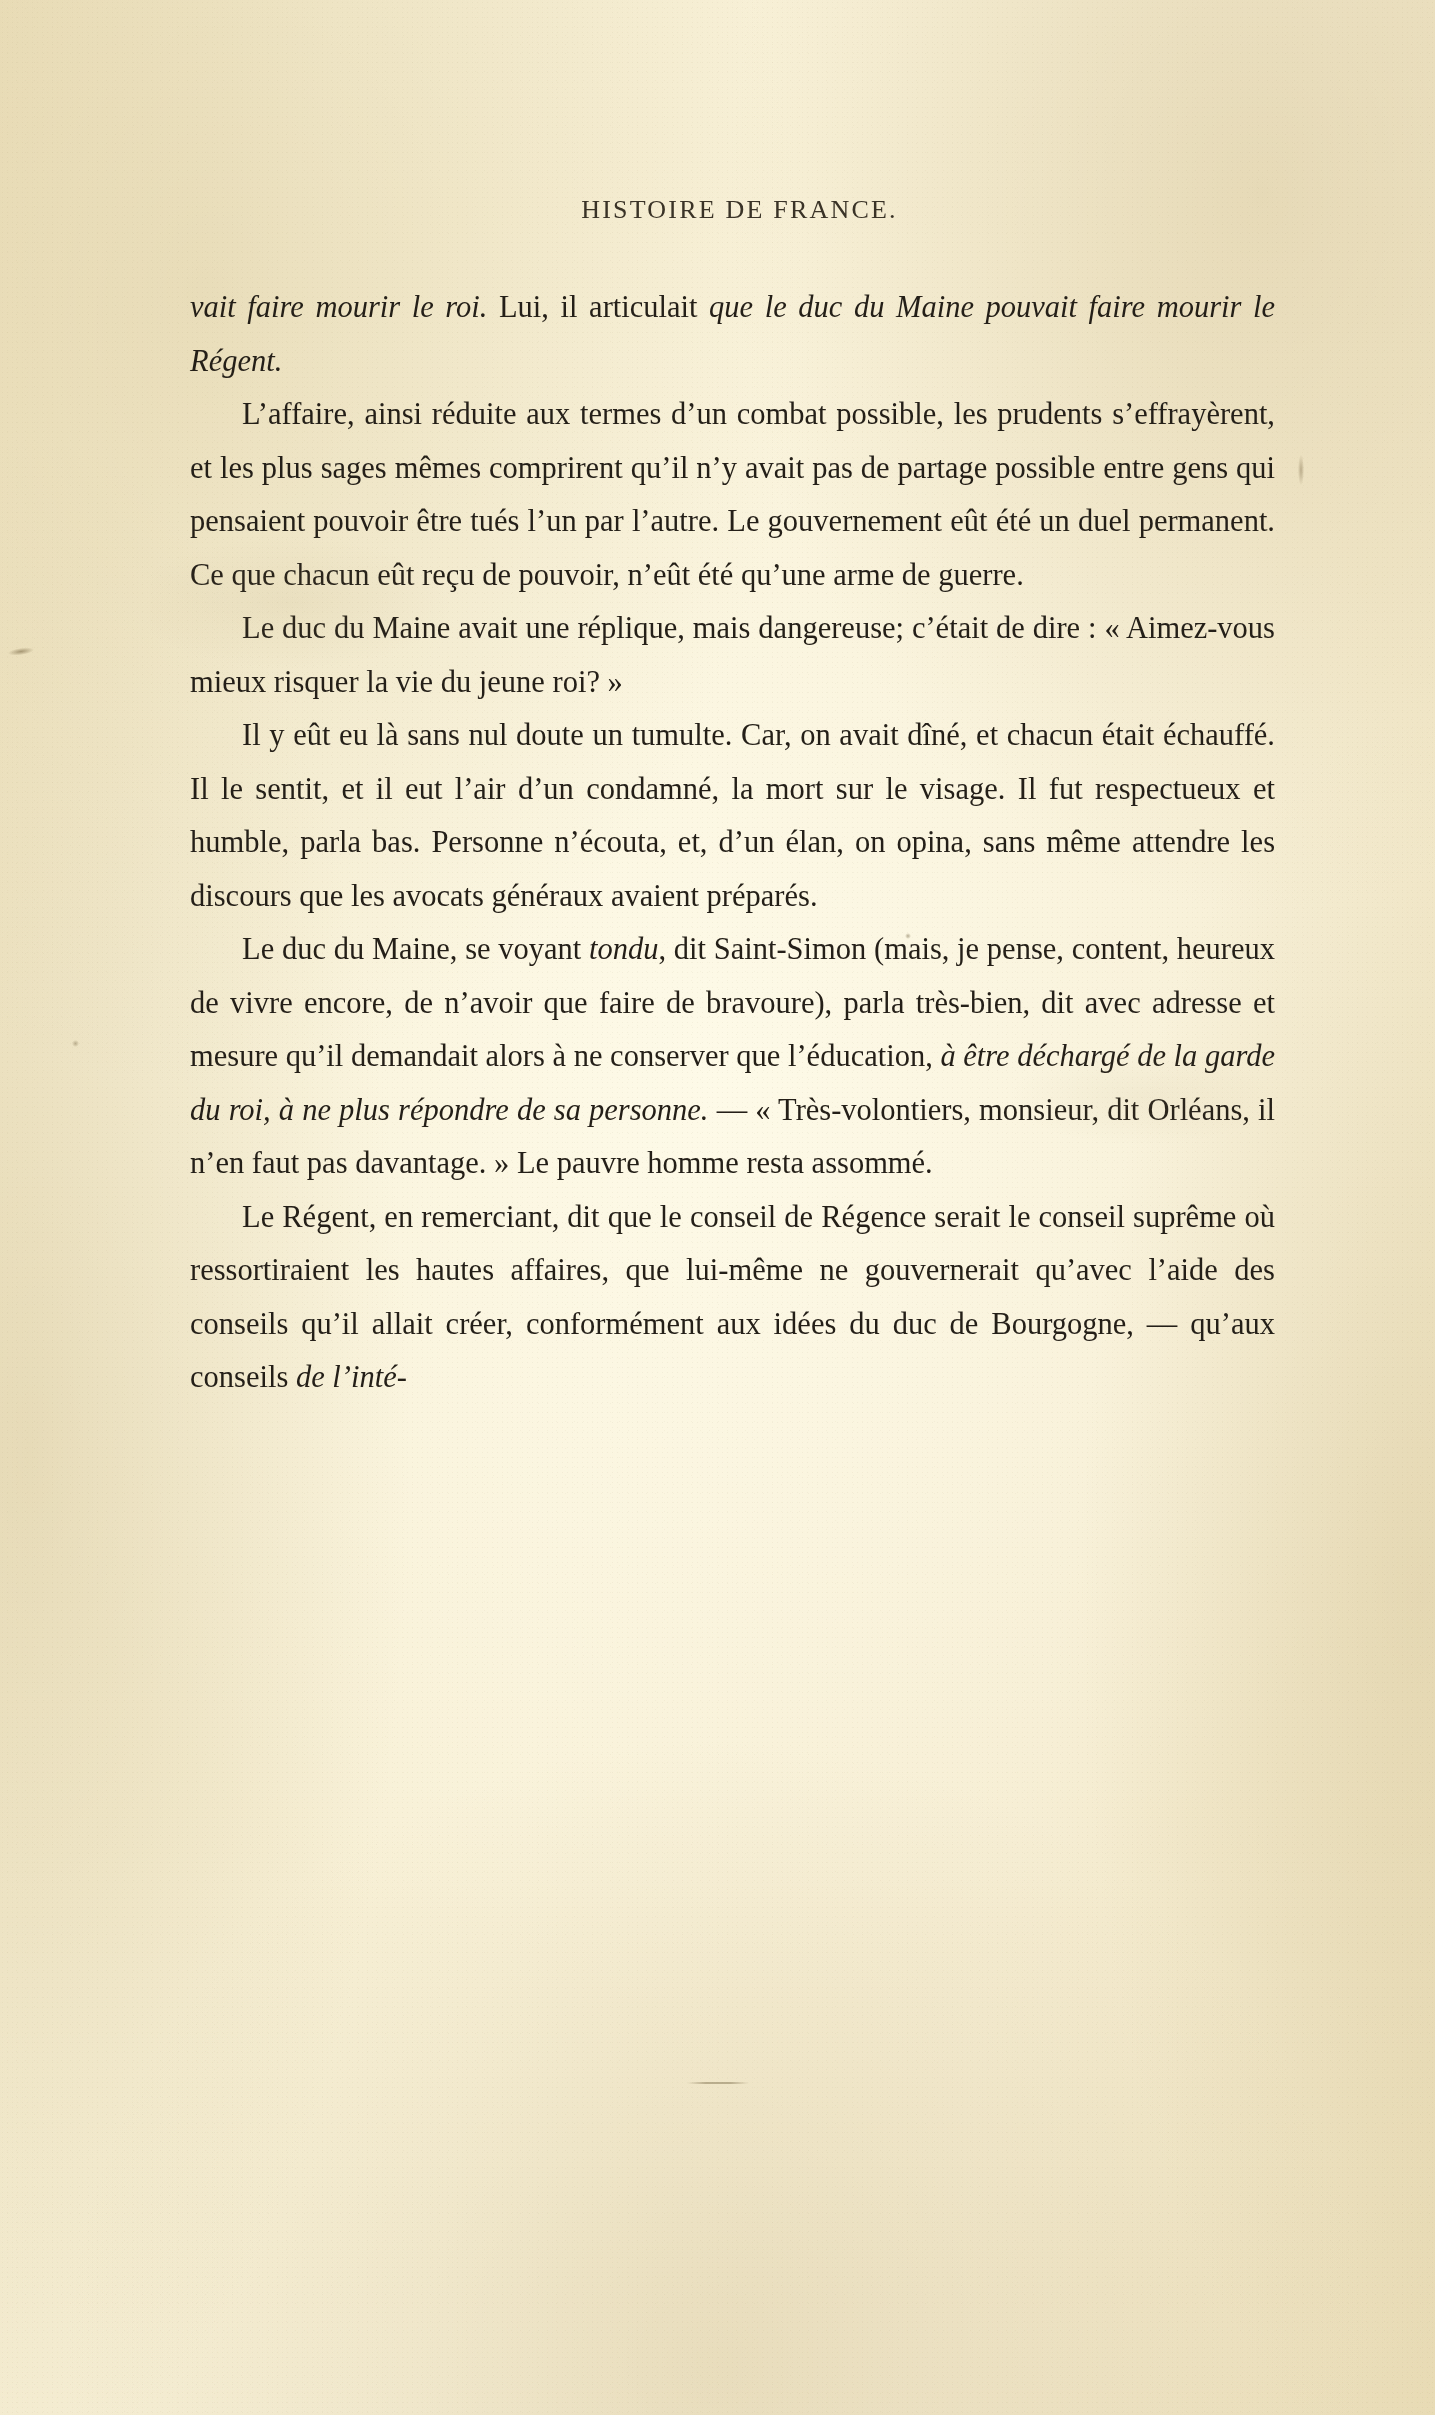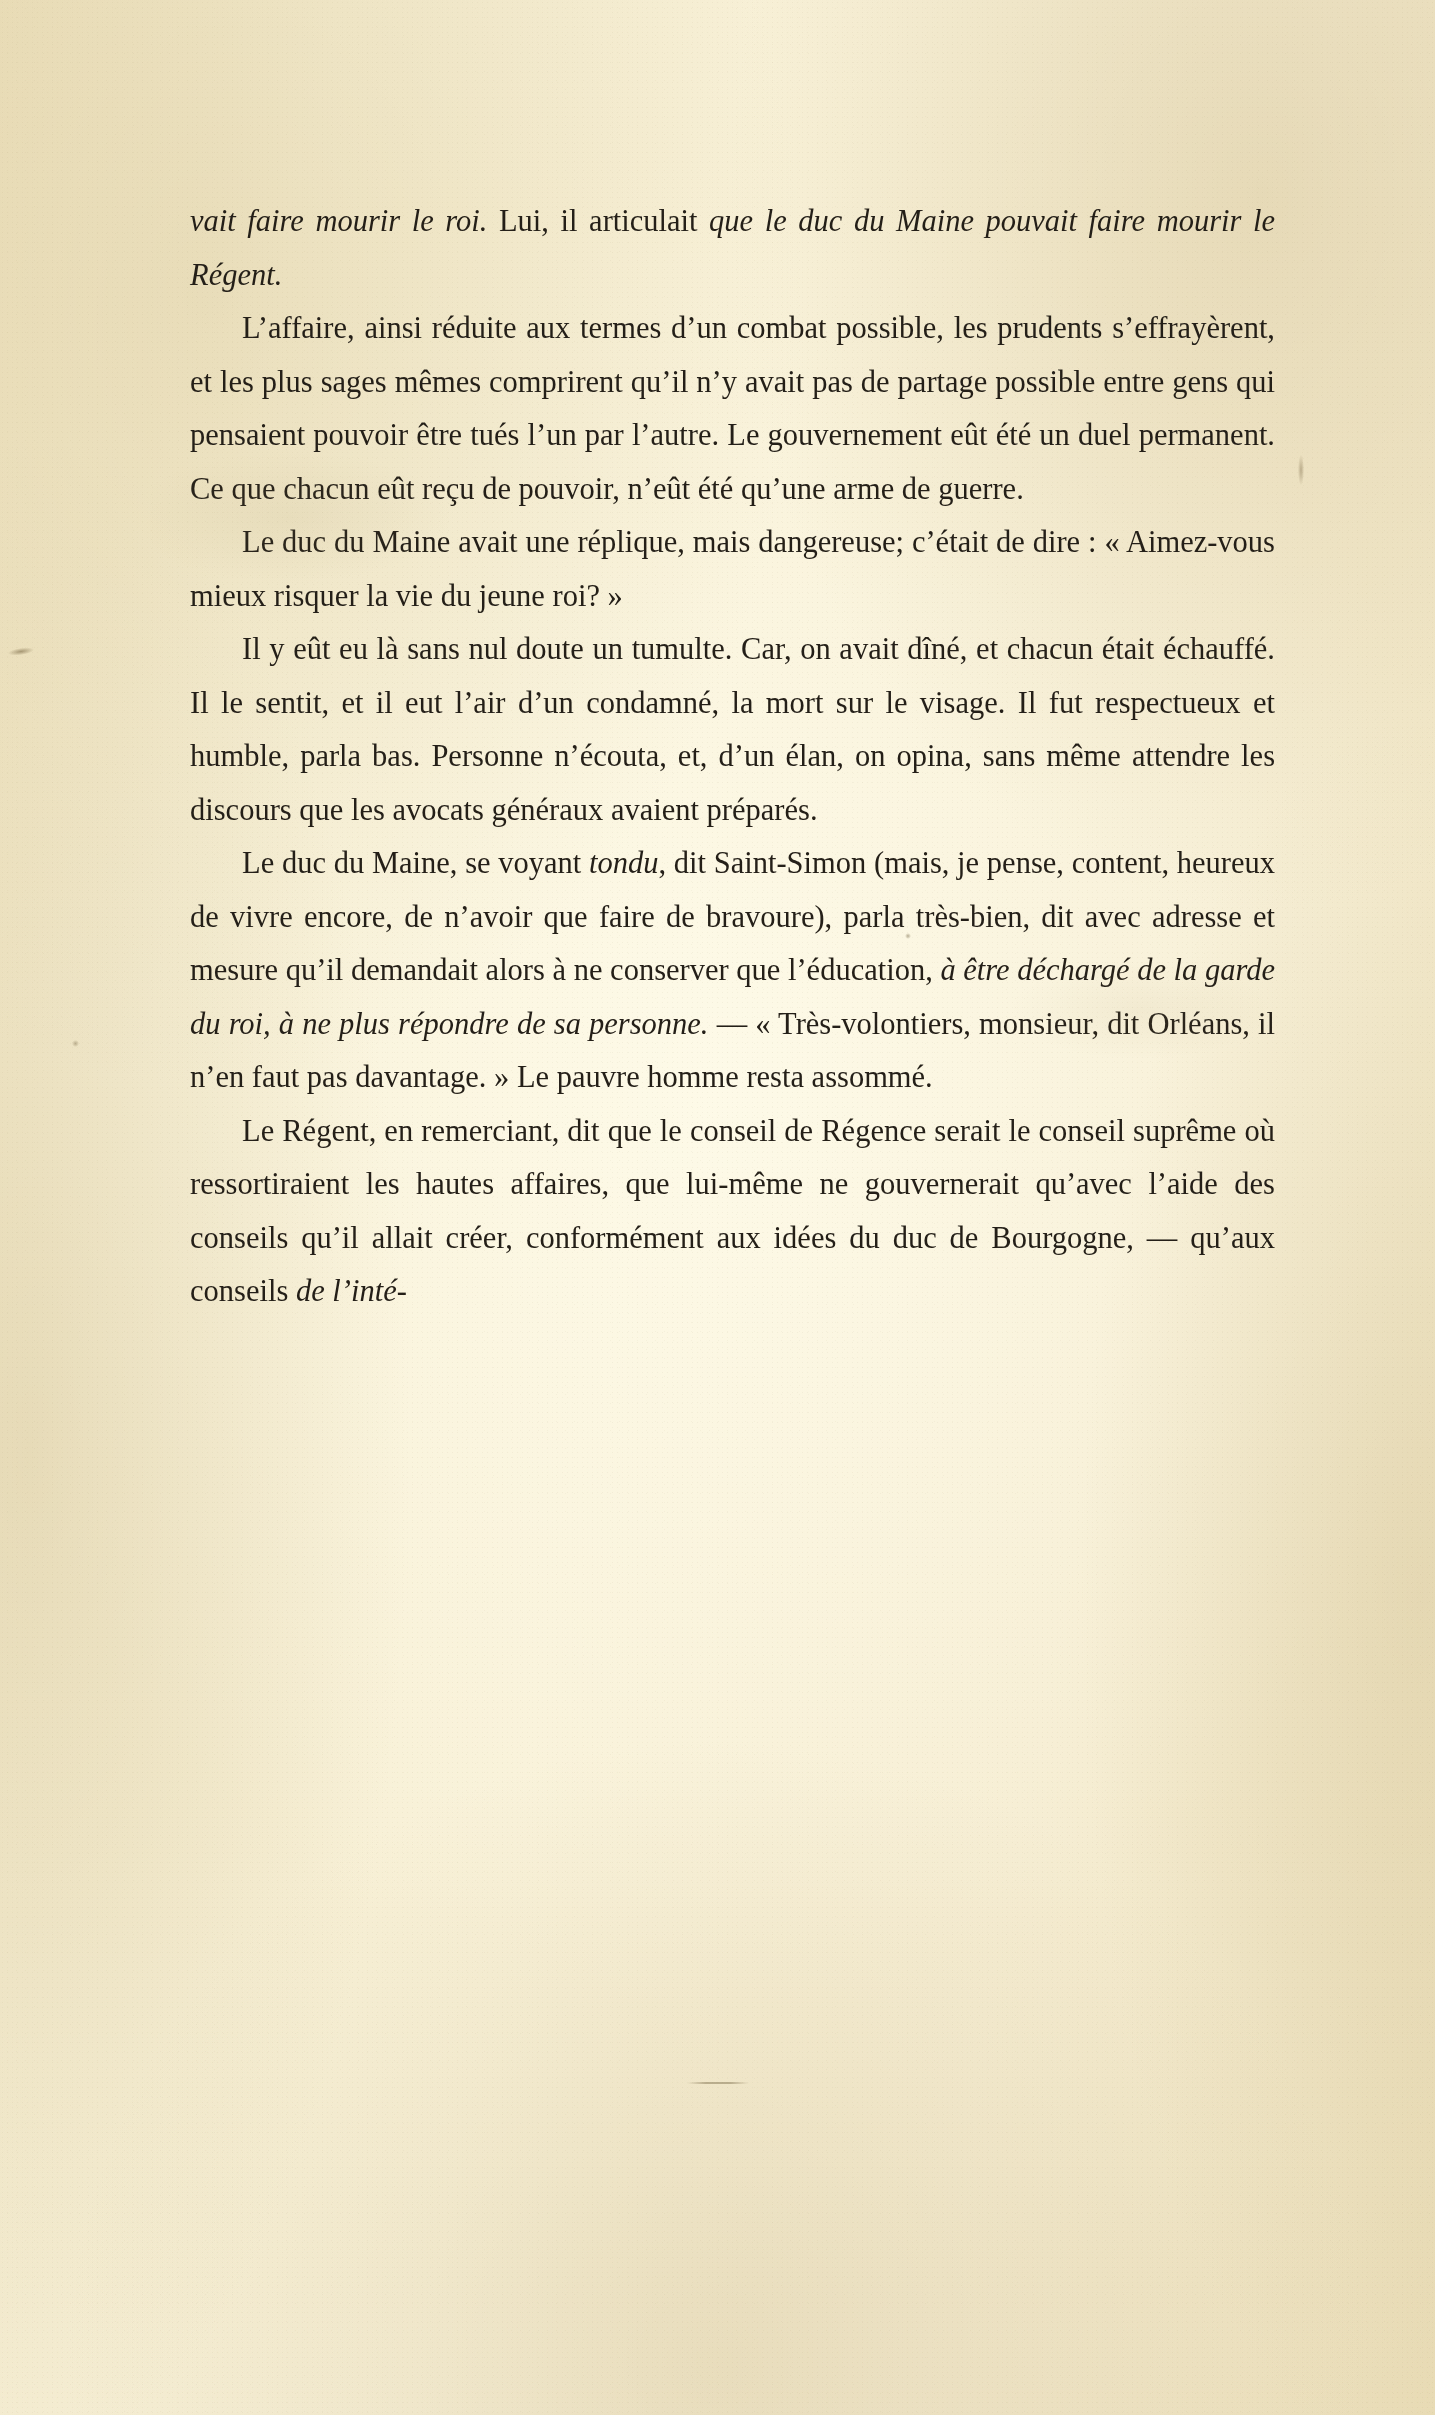--- a/index.html
+++ b/index.html
@@ -142,20 +142,21 @@
 <body>
 
 <div class="page">
   <div class="grain"></div>
   <div class="margin-mark-left"></div>
   <div class="margin-mark-right"></div>
   <div class="speck-a"></div>
   <div class="speck-b"></div>
 
   <div class="content">
+    <div class="running-head">HISTOIRE DE FRANCE.</div>
     <div class="textblock">
       <p class="para no-indent"><span class="it">vait faire mourir le roi.</span><span> Lui, il articulait </span><span class="it">que le duc du Maine pouvait faire mourir le Régent.</span></p>
       <p class="para"><span>L’affaire, ainsi réduite aux termes d’un combat possible, les prudents s’effrayèrent, et les plus sages mêmes comprirent qu’il n’y avait pas de partage possible entre gens qui pensaient pouvoir être tués l’un par l’autre. Le gouvernement eût été un duel permanent. Ce que chacun eût reçu de pouvoir, n’eût été qu’une arme de guerre.</span></p>
       <p class="para"><span>Le duc du Maine avait une réplique, mais dangereuse; c’était de dire : « Aimez-vous mieux risquer la vie du jeune roi? »</span></p>
       <p class="para"><span>Il y eût eu là sans nul doute un tumulte. Car, on avait dîné, et chacun était échauffé. Il le sentit, et il eut l’air d’un condamné, la mort sur le visage. Il fut respectueux et humble, parla bas. Personne n’écouta, et, d’un élan, on opina, sans même attendre les discours que les avocats généraux avaient préparés.</span></p>
       <p class="para"><span>Le duc du Maine, se voyant </span><span class="it">tondu</span><span>, dit Saint-Simon (mais, je pense, content, heureux de vivre encore, de n’avoir que faire de bravoure), parla très-bien, dit avec adresse et mesure qu’il demandait alors à ne conserver que l’éducation, </span><span class="it">à être déchargé de la garde du roi, à ne plus répondre de sa personne.</span><span> — « Très-volontiers, monsieur, dit Orléans, il n’en faut pas davantage. » Le pauvre homme resta assommé.</span></p>
       <p class="para"><span>Le Régent, en remerciant, dit que le conseil de Régence serait le conseil suprême où ressortiraient les hautes affaires, que lui-même ne gouvernerait qu’avec l’aide des conseils qu’il allait créer, conformément aux idées du duc de Bourgogne, — qu’aux conseils </span><span class="it">de l’inté-</span></p>
     </div>
   </div>
 

